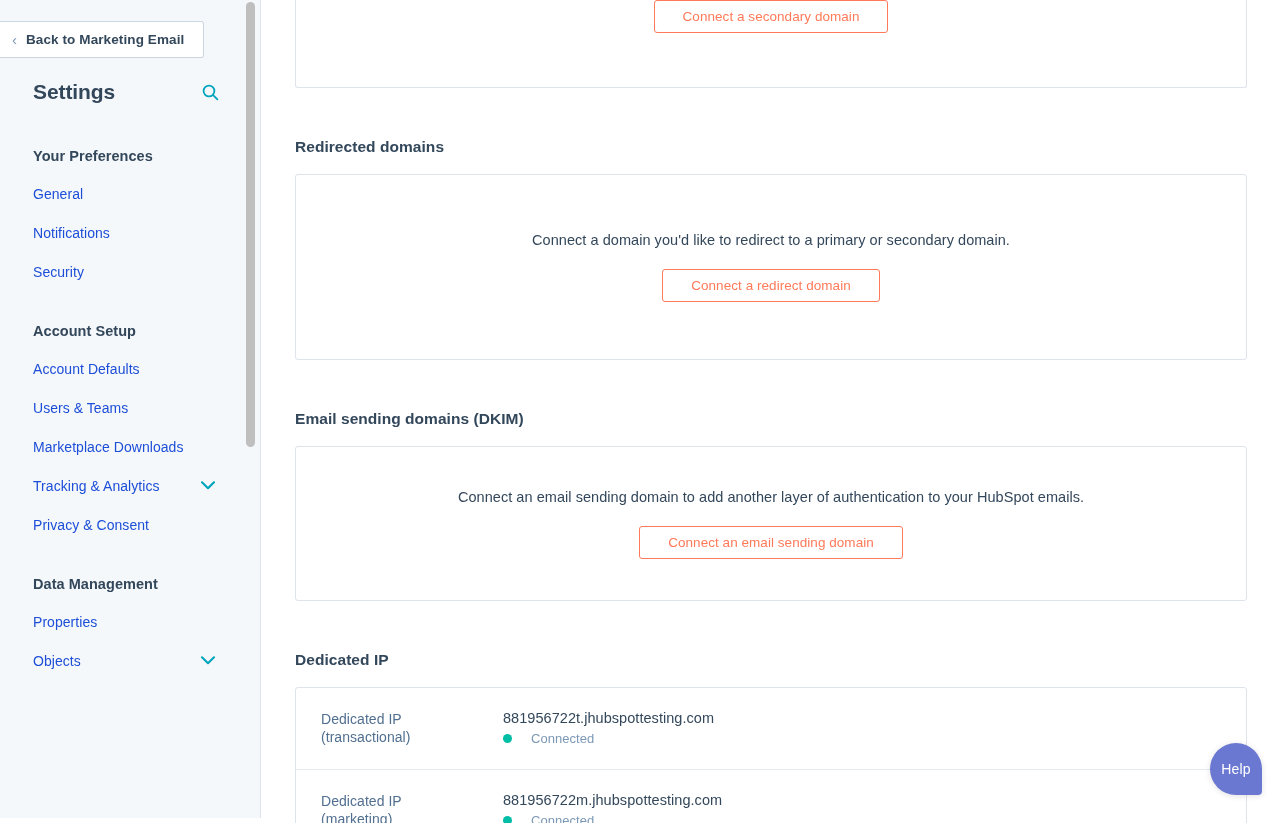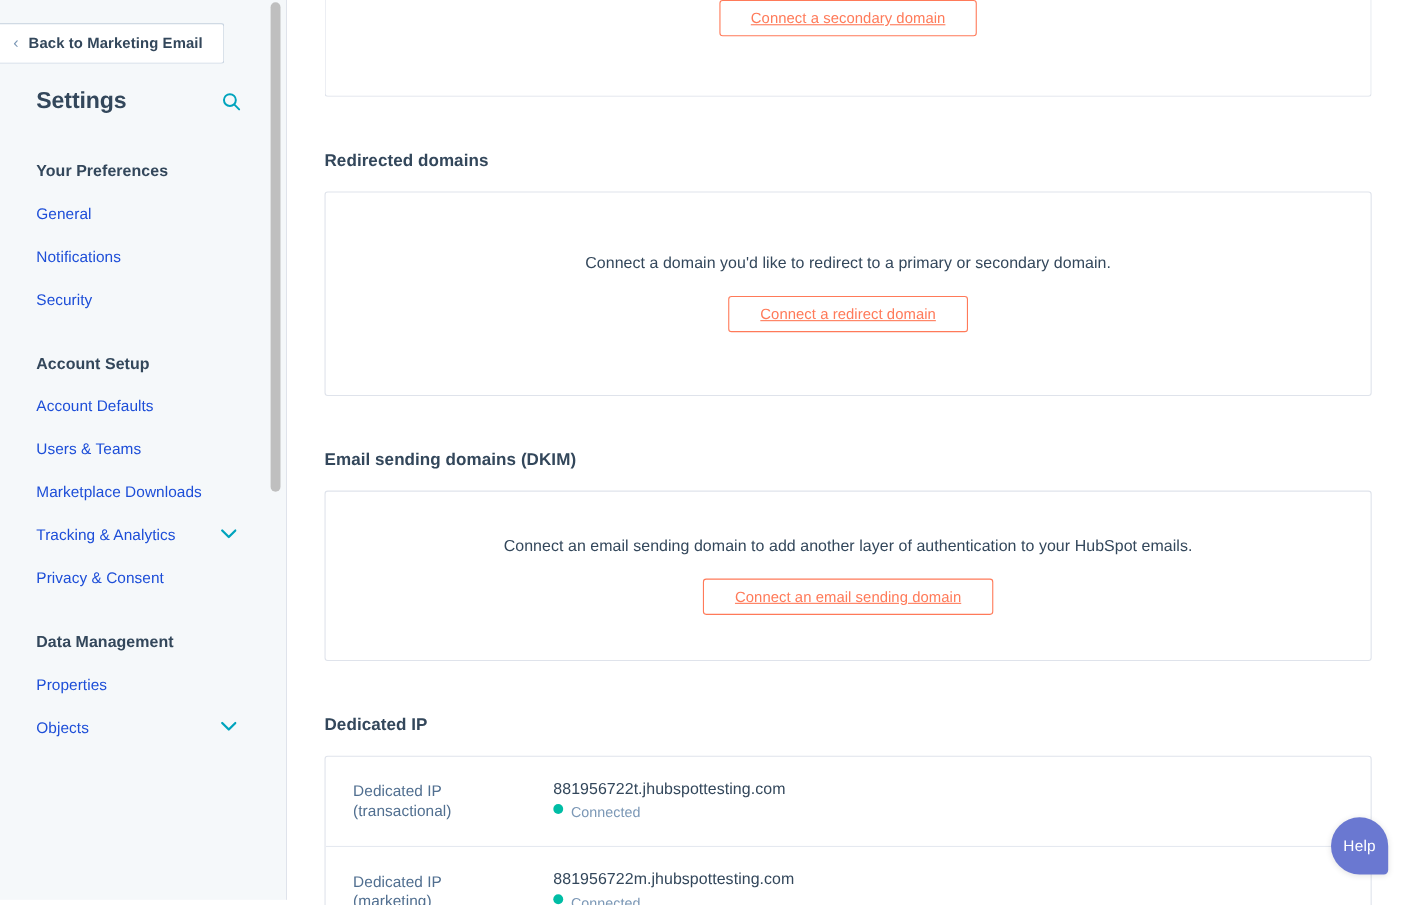--- a/index.html
+++ b/index.html
@@ -212,21 +212,20 @@
     padding: 0 28px;
     background: #ffffff;
     border: 1px solid #ff7a59;
     border-radius: 3px;
     color: #ff7a59;
     font-family: "Liberation Sans", sans-serif;
     font-size: 13.5px;
     letter-spacing: 0.05px;
     cursor: pointer;
     white-space: nowrap;
-    text-decoration: underline;
   }
 
   
   .ip-table { overflow: hidden; }
   .ip-row {
     display: flex;
     align-items: flex-start;
     padding: 22px 24px 22px 25px;
     min-height: 72px;
   }
@@ -242,22 +241,22 @@
   .ip-value-wrap { flex: 1 1 auto; }
   .ip-domain {
     font-size: 14.5px;
     font-weight: 400;
     color: #33475b;
     letter-spacing: 0.05px;
     margin-bottom: 5px;
   }
   .ip-status {
     display: flex;
-    align-items: flex-start;
-    gap: 7px;
+    align-items: center;
+    gap: 19px;
   }
   .status-dot {
     width: 9px; height: 9px;
     border-radius: 50%;
     background: #00bda5;
     flex: 0 0 9px;
   }
   .status-label {
     font-size: 13px;
     color: #7c98b6;

